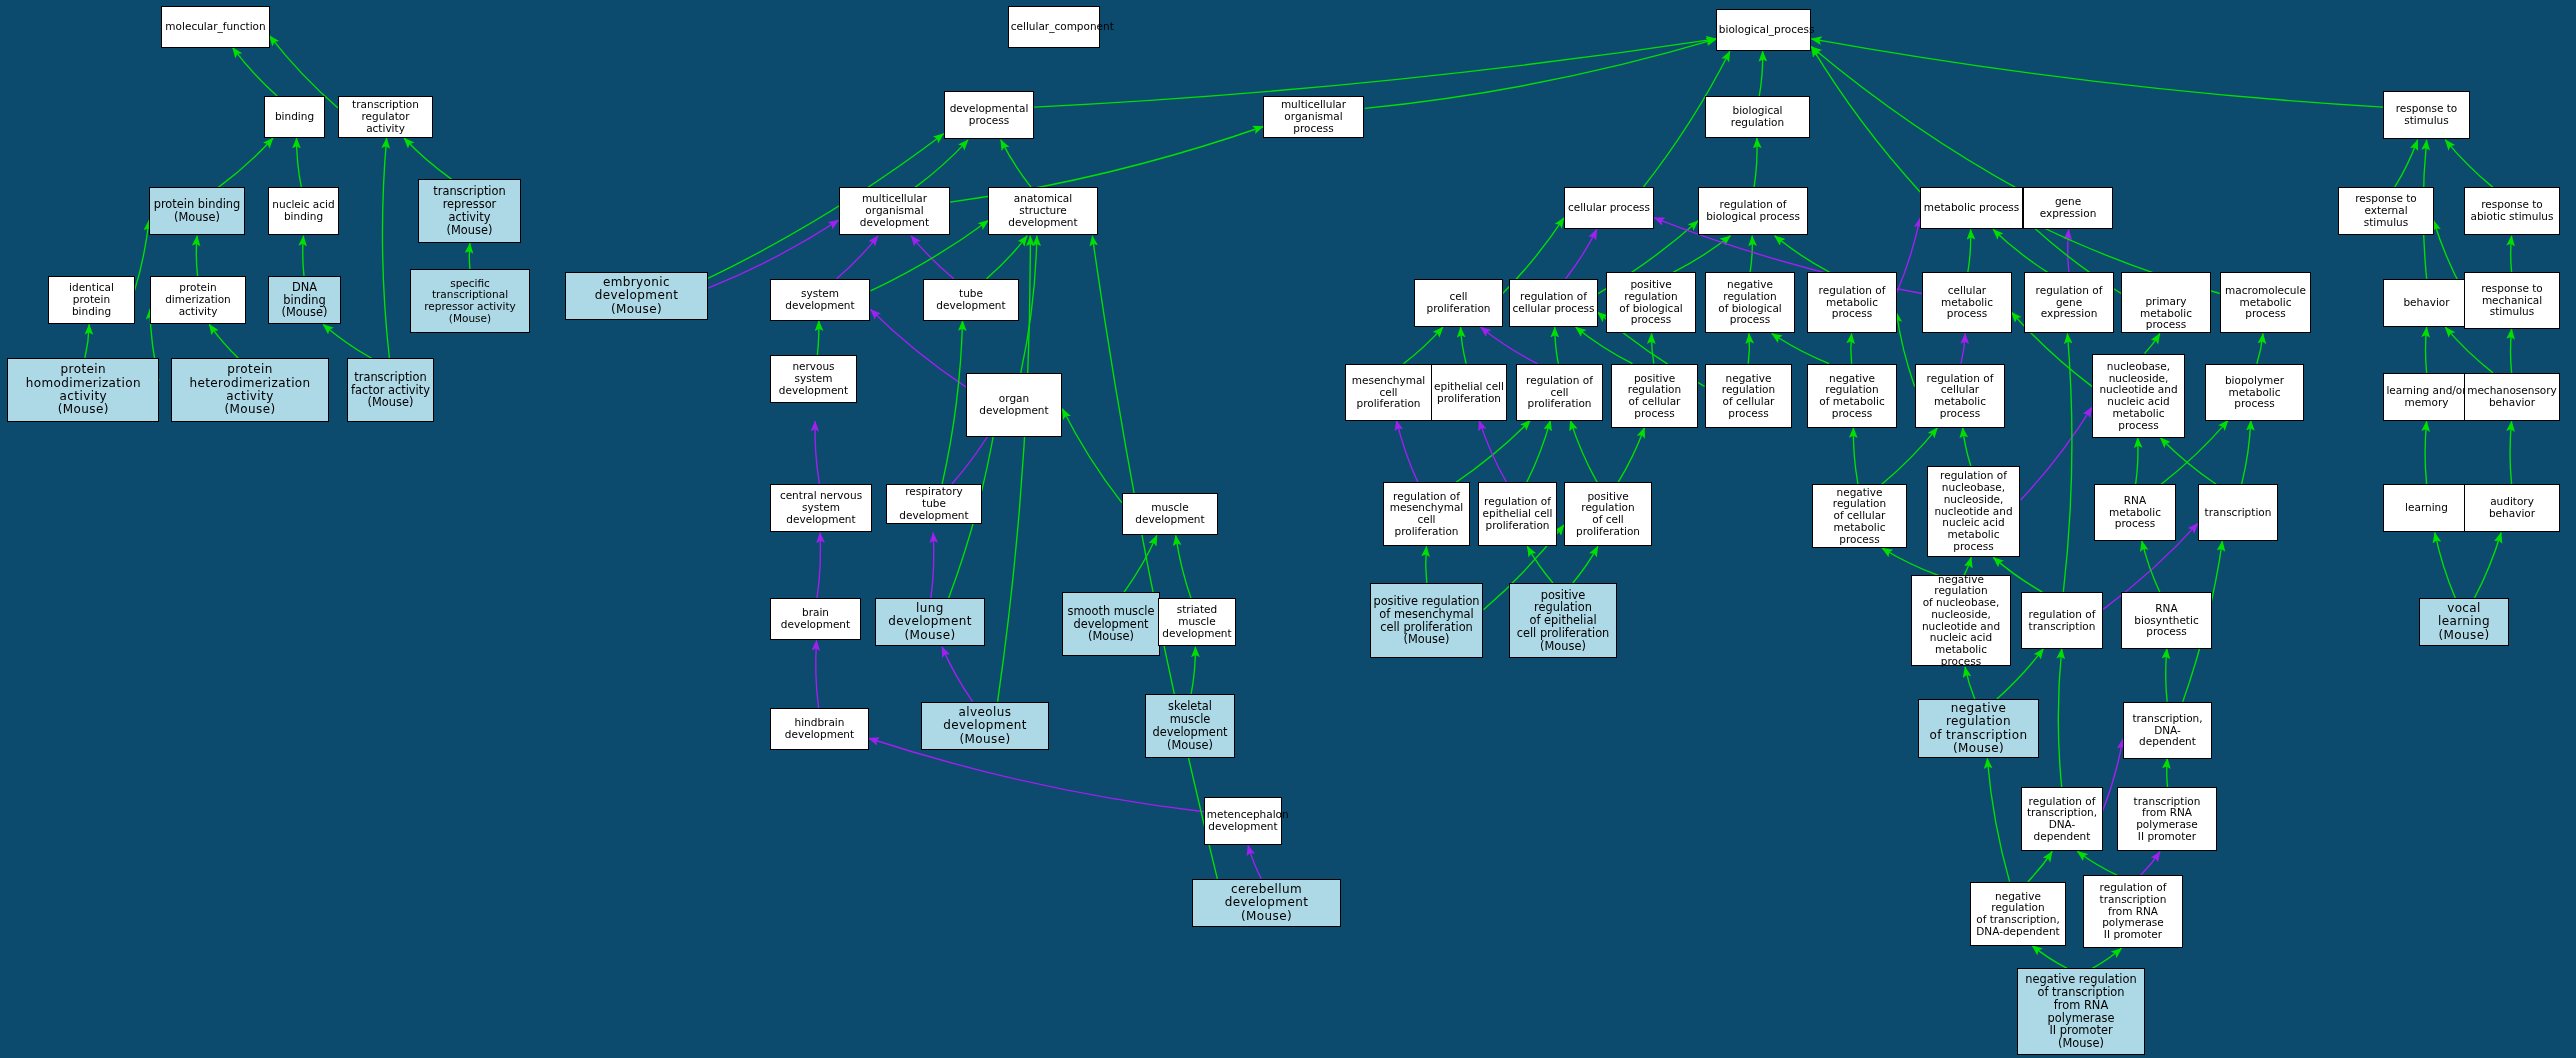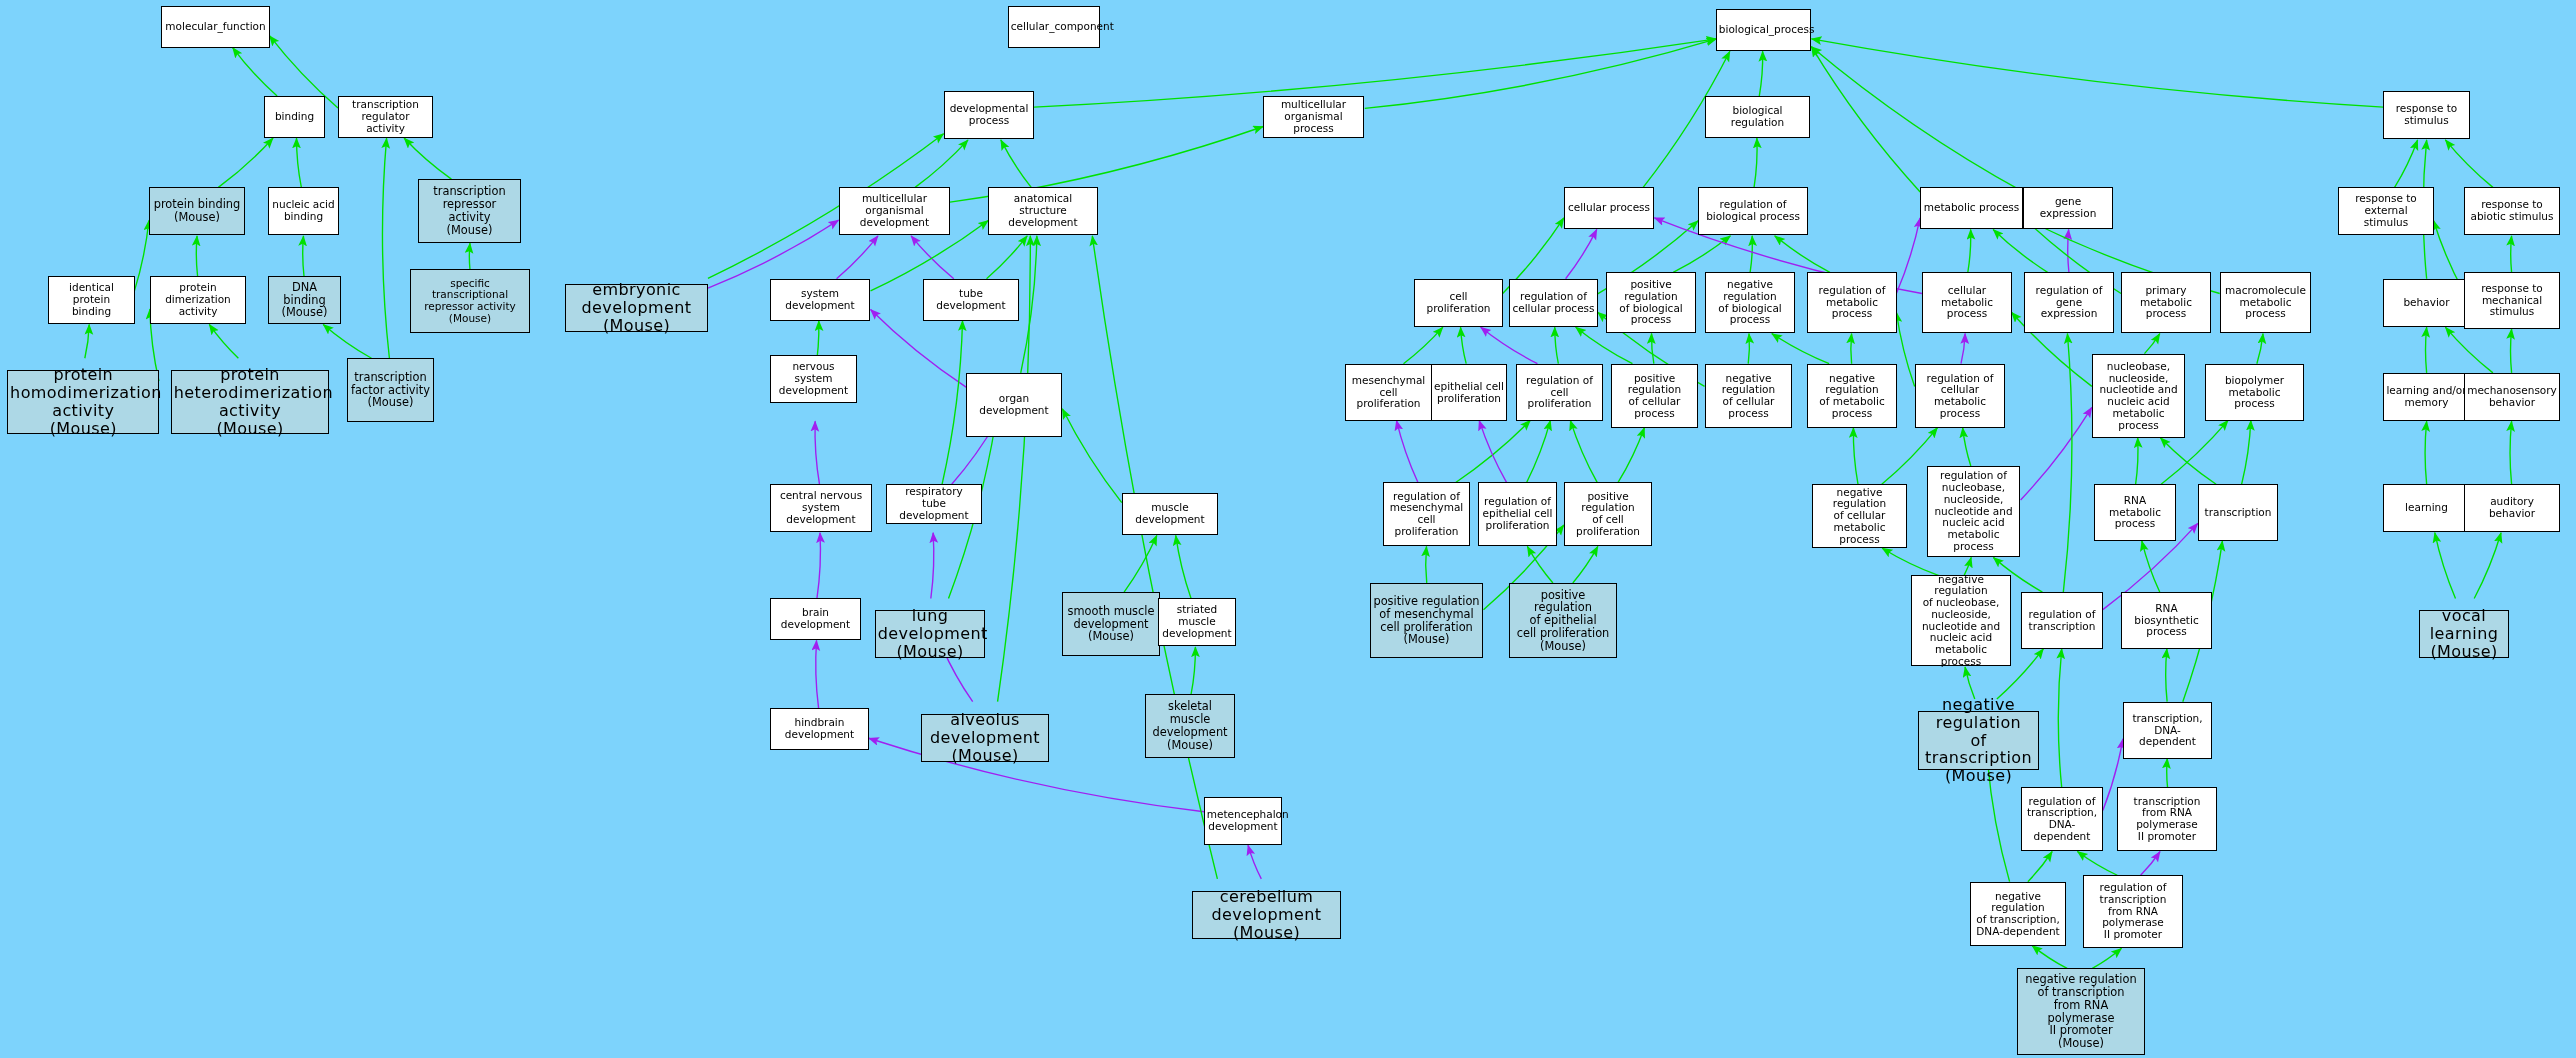--- a/index.html
+++ b/index.html
@@ -1,26 +1,26 @@
 <!DOCTYPE html>
 <html style="font-size:14.6px"><head>
 <meta charset="utf-8">
 <style>
   html,body{margin:0;padding:0;background:#ffffff;}
-  #canvas{position:relative;width:2576px;height:1059px;background:#7dd3fc;
+  #canvas{position:relative;width:2576px;height:1059px;background:#0c4a6e;
           font-family:"DejaVu Sans","Liberation Sans",sans-serif;overflow:hidden;}
   svg#edges{position:absolute;left:0;top:0;width:2576px;height:1059px;pointer-events:none;}
   .node{position:absolute;box-sizing:border-box;border:1.5px solid #000;background:#ffffff;
         display:flex;align-items:center;justify-content:center;text-align:center;
         color:#000;line-height:1.12;padding:0.9px 1.8px;z-index:5;}
   .node.hl{background:#add8e6;}
   .node span{display:block;width:100%;white-space:pre-line;}
   .fs11{font-size:10.5px;}
   .fs12{font-size:11.4px;}
-  .fs14{font-size:16px;letter-spacing:0.4px;margin-top:12px;}
+  .fs14{font-size:12px;letter-spacing:0.4px;}
 </style>
 </head>
 <body>
 
 <div id="canvas">
   <svg id="edges" viewBox="0 0 2820 1159" width="2576" height="1059">
     <defs>
       <marker id="ah-green" markerWidth="9" markerHeight="9" refX="7.5" refY="3.2" orient="auto">
         <path d="M0,0 L8,3.2 L0,6.4 L1.6,3.2 z" fill="#00e000"></path>
       </marker>
@@ -281,21 +281,21 @@
 metabolic process</span>
       </div>
       <div class="node fs11" style="left: 1922px; top: 272px; width: 90px; height: 61px;">
         <span>cellular metabolic
 process</span>
       </div>
       <div class="node fs11" style="left: 2024px; top: 272px; width: 90px; height: 61px;">
         <span>regulation of
 gene expression</span>
       </div>
-      <div class="node fs11" style="left: 2121px; top: 272px; width: 90px; height: 61px;">
+      <div class="node fs11" style="left: 2121px; top: 272px; width: 90px; height: 61px; align-items: flex-end;">
         <span>primary metabolic
 process</span>
       </div>
       <div class="node fs11" style="left: 2220px; top: 272px; width: 91px; height: 61px;">
         <span>macromolecule
 metabolic process</span>
       </div>
       <div class="node fs11" style="left: 2383px; top: 279px; width: 87px; height: 48px;">
         <span>behavior</span>
       </div>

